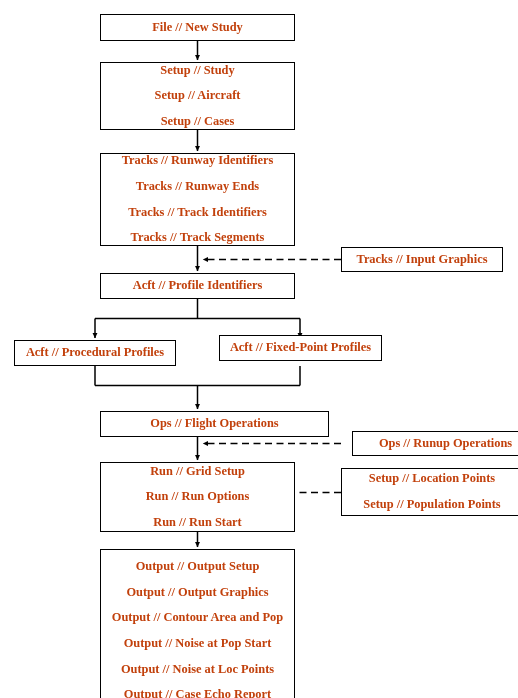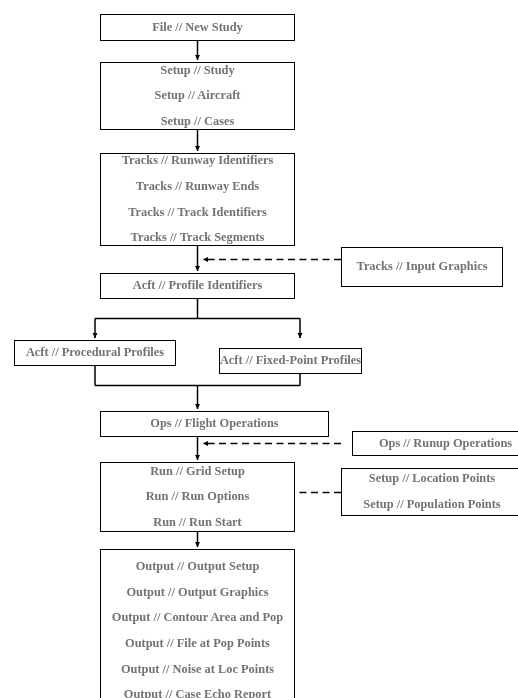--- a/index.html
+++ b/index.html
@@ -29,21 +29,21 @@
     position: absolute;
     box-sizing: border-box;
     border: 1.6px solid #000000;
     background: #ffffff;
     display: flex;
     flex-direction: column;
     align-items: center;
     justify-content: center;
     font-weight: bold;
     font-size: 12.4px;
-    color: #737373;
+    color: #c2410c;
     line-height: 1.1;
     white-space: nowrap;
     z-index: 2;
   }
   .node .line {
     display: block;
     text-align: center;
     padding: 0 6px;
   }
   .node.multi .line + .line {
@@ -103,30 +103,30 @@
         <span class="line">Setup // Study</span>
         <span class="line">Setup // Aircraft</span>
         <span class="line">Setup // Cases</span>
       </div>
       <div class="node multi" style="left: 100px; top: 153px; width: 195px; height: 93px;">
         <span class="line">Tracks // Runway Identifiers</span>
         <span class="line">Tracks // Runway Ends</span>
         <span class="line">Tracks // Track Identifiers</span>
         <span class="line">Tracks // Track Segments</span>
       </div>
-      <div class="node" style="left: 341px; top: 247px; width: 162px; height: 40px;">
+      <div class="node" style="left: 341px; top: 247px; width: 162px; height: 25px;">
         <span class="line">Tracks // Input Graphics</span>
       </div>
       <div class="node" style="left: 100px; top: 273px; width: 195px; height: 26px;">
         <span class="line">Acft // Profile Identifiers</span>
       </div>
       <div class="node" style="left: 14px; top: 340px; width: 162px; height: 26px;">
         <span class="line">Acft // Procedural Profiles</span>
       </div>
-      <div class="node" style="left: 219px; top: 348px; width: 143px; height: 26px;">
+      <div class="node" style="left: 219px; top: 335px; width: 163px; height: 26px;">
         <span class="line">Acft // Fixed-Point Profiles</span>
       </div>
       <div class="node" style="left: 100px; top: 411px; width: 229px; height: 26px;">
         <span class="line">Ops // Flight Operations</span>
       </div>
       <div class="node" style="left: 352px; top: 431px; width: 187px; height: 25px;">
         <span class="line">Ops // Runup Operations</span>
       </div>
       <div class="node multi" style="left: 100px; top: 462px; width: 195px; height: 70px;">
         <span class="line">Run // Grid Setup</span>
@@ -134,18 +134,18 @@
         <span class="line">Run // Run Start</span>
       </div>
       <div class="node multi" style="left: 341px; top: 468px; width: 182px; height: 48px;">
         <span class="line">Setup // Location Points</span>
         <span class="line">Setup // Population Points</span>
       </div>
       <div class="node multi" style="left: 100px; top: 549px; width: 195px; height: 164px;">
         <span class="line">Output // Output Setup</span>
         <span class="line">Output // Output Graphics</span>
         <span class="line">Output // Contour Area and Pop</span>
-        <span class="line">Output // File at Pop Points</span>
+        <span class="line">Output // Noise at Pop Start</span>
         <span class="line">Output // Noise at Loc Points</span>
         <span class="line">Output // Case Echo Report</span>
       </div>
     </div>
 </div>
 
 </body></html>

